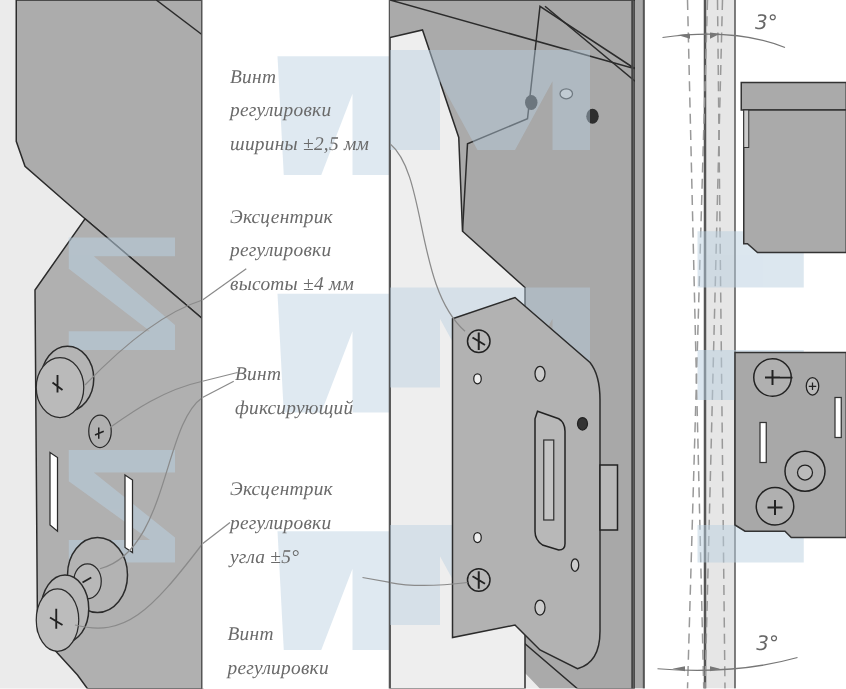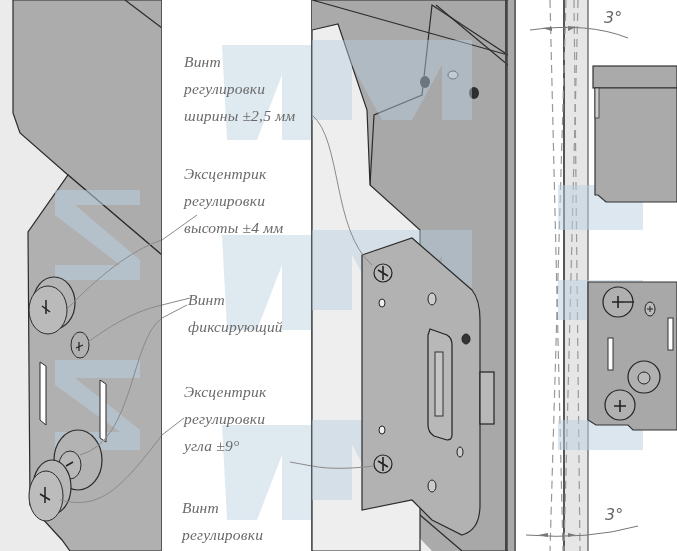--- a/index.html
+++ b/index.html
@@ -93,21 +93,21 @@
     <span>регулировки</span>
     <span>высоты ±4 мм</span>
   </div>
   <div class="label" style="top:254px; left:26px;">
     <span>Винт</span>
     <span>фиксирующий</span>
   </div>
   <div class="label" style="top:346px;">
     <span>Эксцентрик</span>
     <span>регулировки</span>
-    <span>угла ±9°</span>
+    <span>угла ±5°</span>
   </div>
   <div class="label" style="top:462px; left:20px;">
     <span>Винт</span>
     <span>регулировки</span>
     <span>ширины ±2,5 мм</span>
   </div>
 </div>
 <div class="divider" style="left:311px;"></div>
 
 <div class="panel" id="p-mid">

